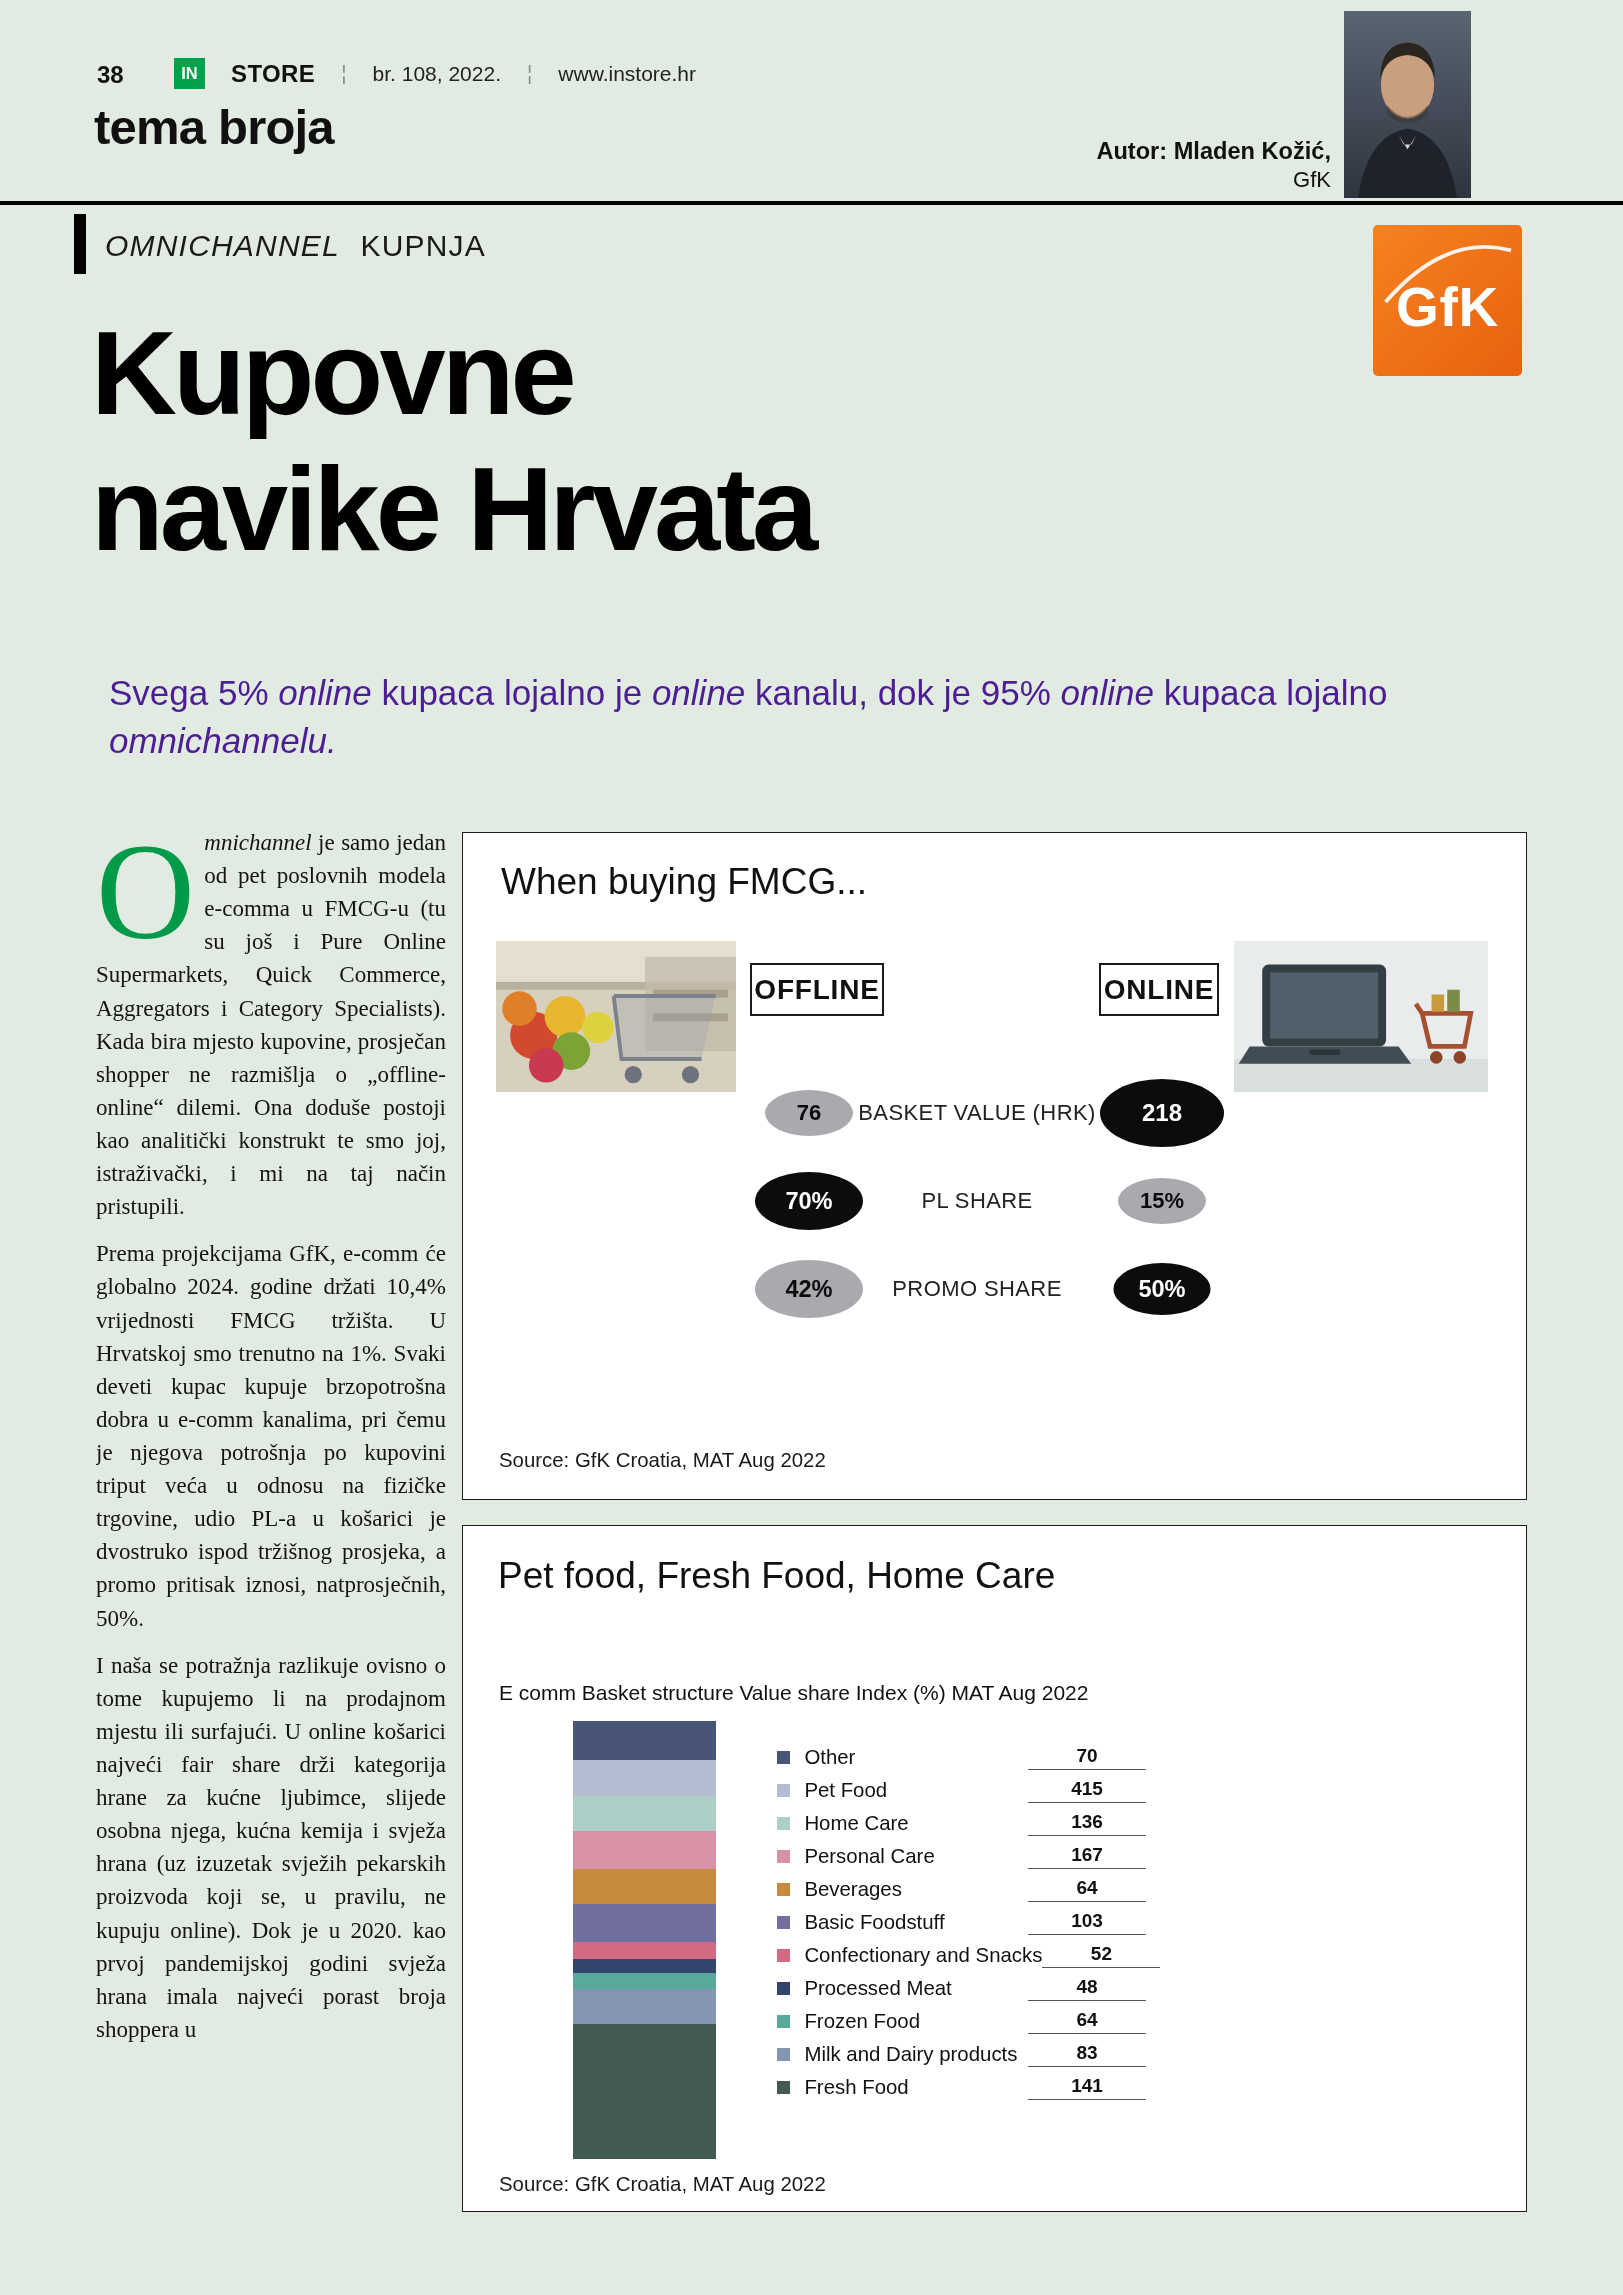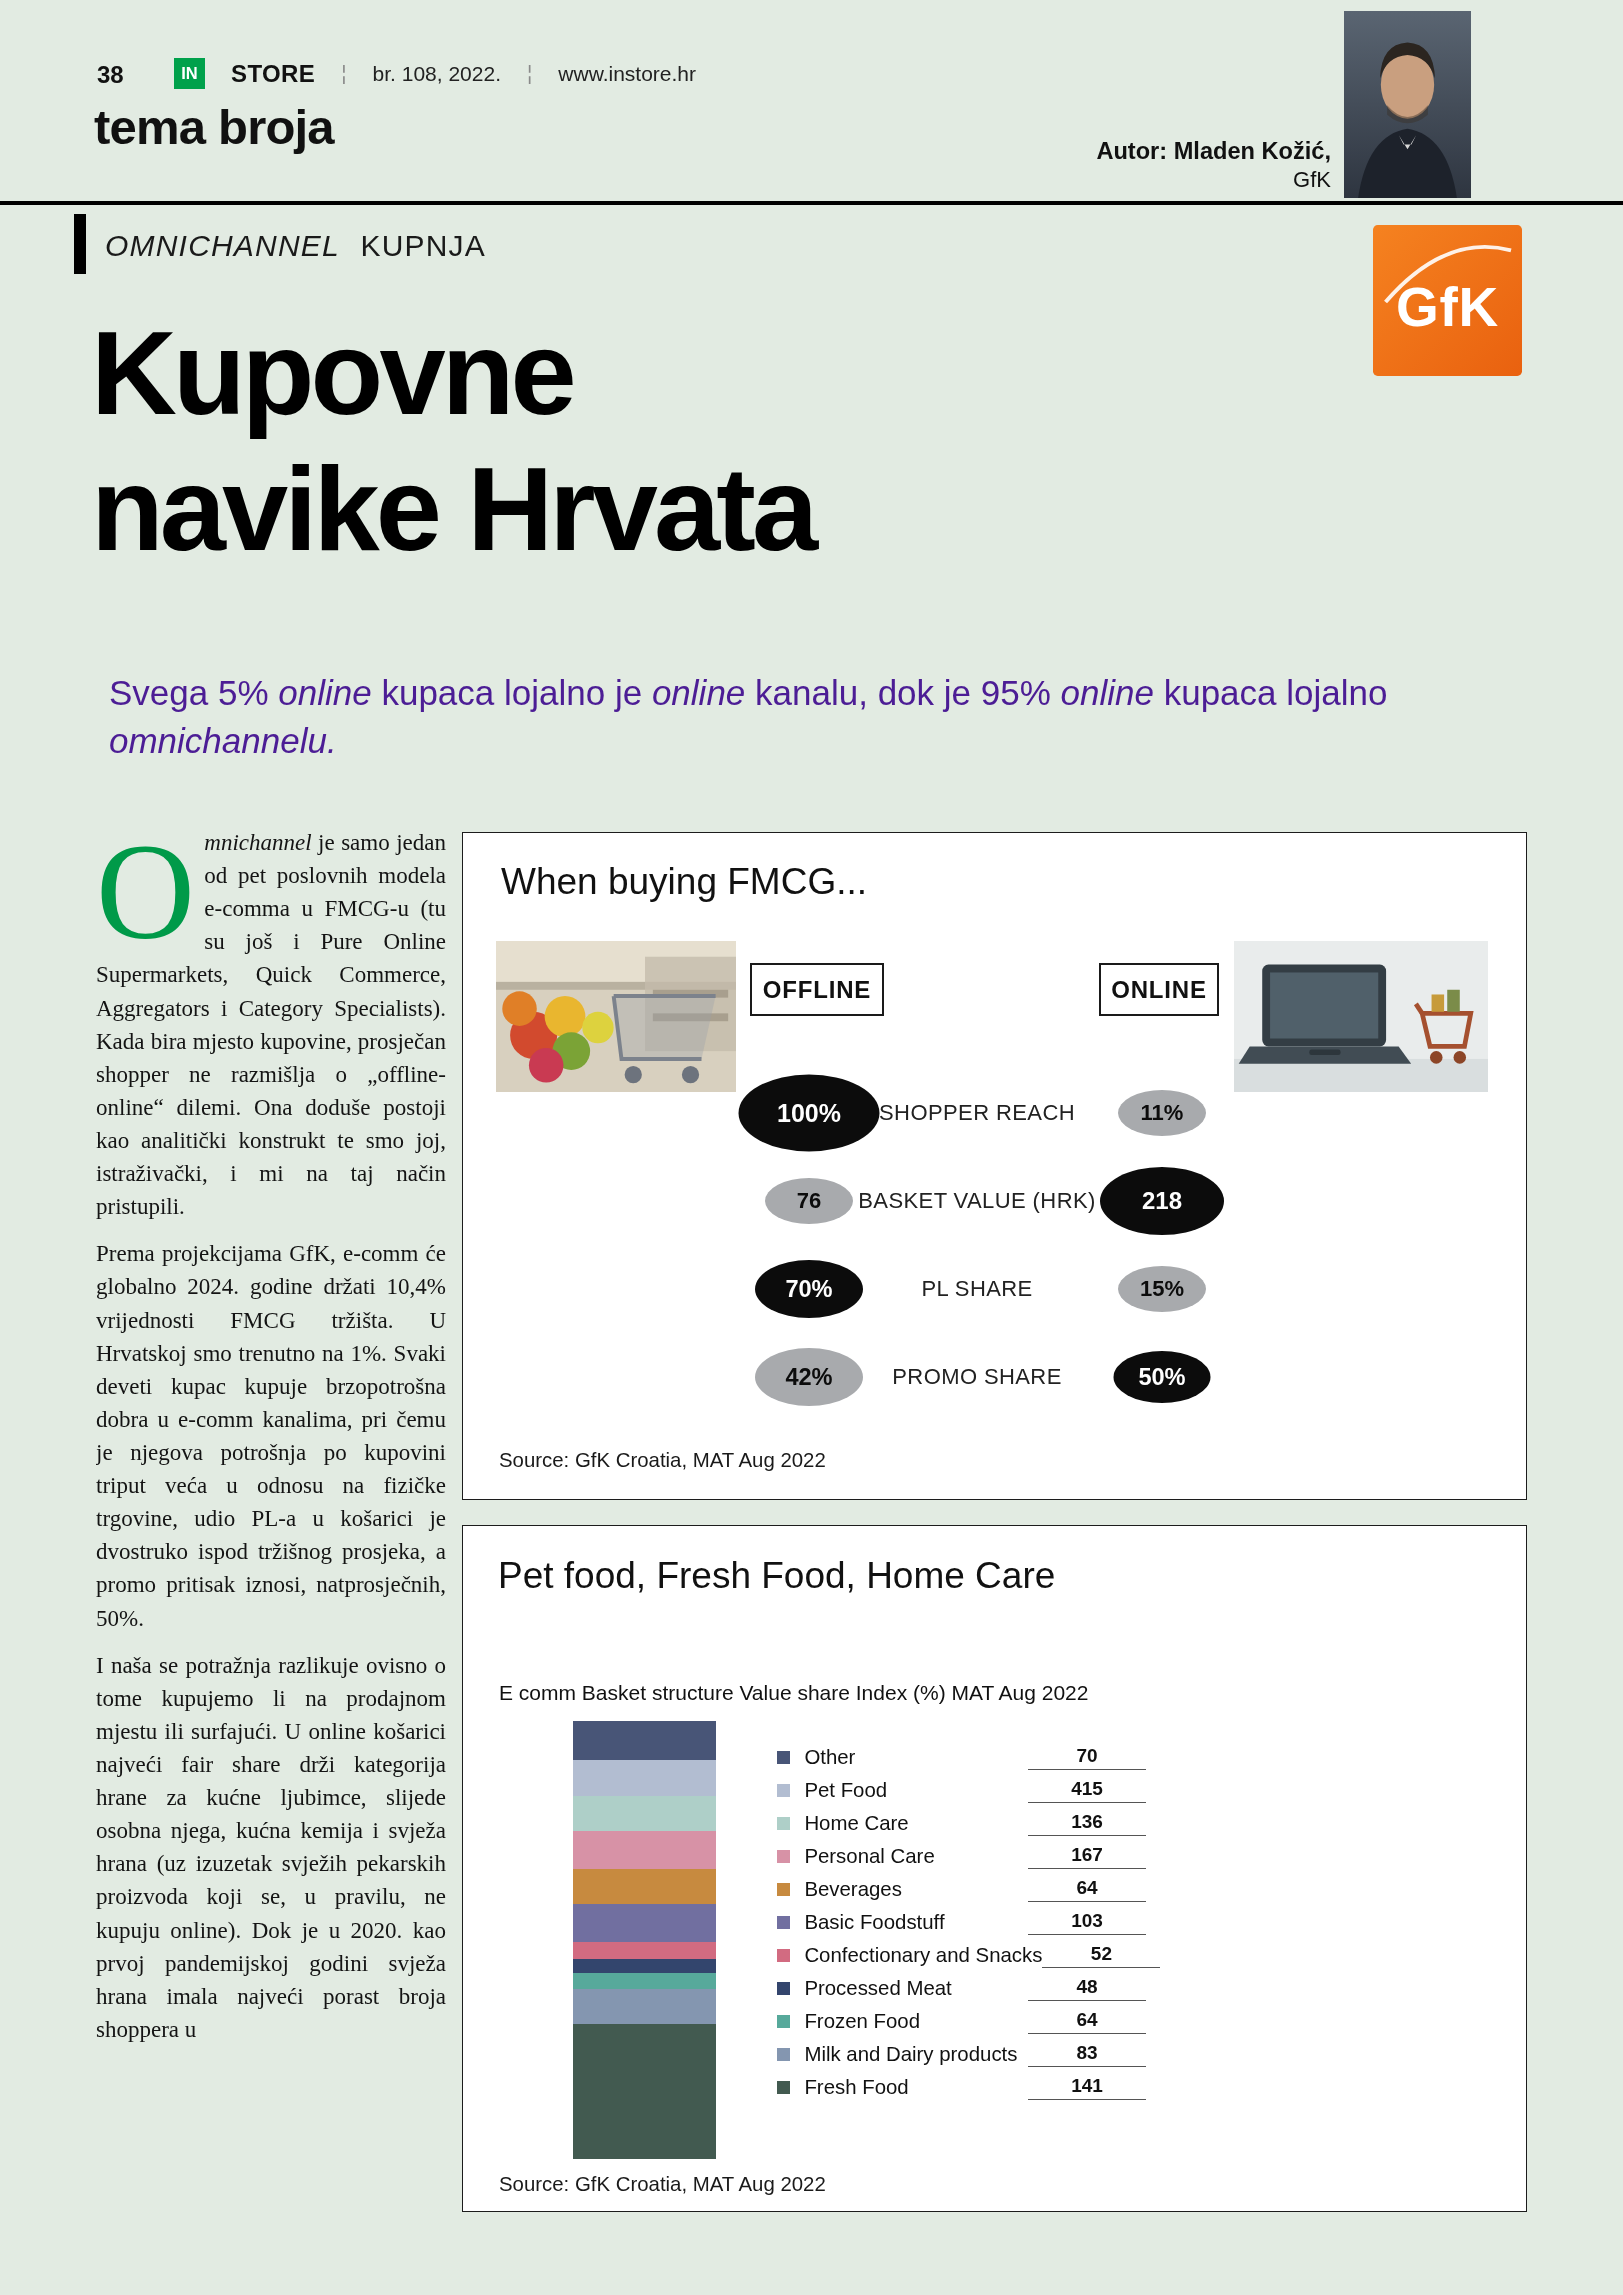--- a/index.html
+++ b/index.html
@@ -50,21 +50,21 @@
   .box { position:absolute; background:#fff; border:1.6px solid #1c1c1c; }
   .box1 { left:462px; top:832px; width:1063px; height:666px; }
   .box2 { left:462px; top:1525px; width:1063px; height:685px; }
   .c1-title { position:absolute; left:38px; top:28px; margin:0; font-size:37px; font-weight:500; }
   .photo { position:absolute; }
   .photo svg { width:100%; height:100%; display:block; }
   .offline-photo { left:33px; top:108px; width:240px; height:151px; }
   .online-photo { left:771px; top:108px; width:254px; height:151px; }
   .channel-box { position:absolute; top:130px; height:49px; border:2.4px solid #1a1a1a; background:#fff;
                  display:flex; align-items:center; justify-content:center;
-                 font-size:24px; font-weight:bold; letter-spacing:0.8px; }
+                 font-size:28px; font-weight:bold; letter-spacing:0.8px; }
   .offline-box { left:287px; width:130px; }
   .online-box { left:636px; width:116px; }
   .c1-rows { position:absolute; left:0; top:236px; width:100%; }
   .c1-row { position:relative; height:88px; }
   .ell { position:absolute; top:50%; transform:translate(-50%,-50%); border-radius:50%;
          display:flex; align-items:center; justify-content:center; font-weight:bold; font-size:23.6px; }
   .off { left:346px; } .on { left:699px; }
   .c1-label { position:absolute; left:514px; top:50%; transform:translate(-50%,-50%);
               font-size:22px; letter-spacing:0.4px; color:#222; white-space:nowrap; }
   .ell.black { background:#0c0c0c; color:#fff; }
@@ -191,25 +191,20 @@
         <path d="M232 80 L240 92" stroke="#a5502f" stroke-width="6"></path>
         <circle cx="258" cy="148" r="8" fill="#8c4527"></circle>
         <circle cx="288" cy="148" r="8" fill="#8c4527"></circle>
         <rect x="252" y="68" width="16" height="22" fill="#c79b3b"></rect>
         <rect x="272" y="62" width="16" height="28" fill="#7b8c49"></rect>
       </svg>
     </div>
 
     <div class="c1-rows">
       <div class="c1-row">
-        <div class="ell black sz-xl off">100%</div>
-        <div class="c1-label">SHOPPER REACH</div>
-        <div class="ell gray sz-s on">11%</div>
-      </div>
-      <div class="c1-row">
         <div class="ell gray sz-s off">76</div>
         <div class="c1-label">BASKET VALUE (HRK)</div>
         <div class="ell black sz-l on">218</div>
       </div>
       <div class="c1-row">
         <div class="ell black sz-m off">70%</div>
         <div class="c1-label">PL SHARE</div>
         <div class="ell gray sz-s on">15%</div>
       </div>
       <div class="c1-row">

